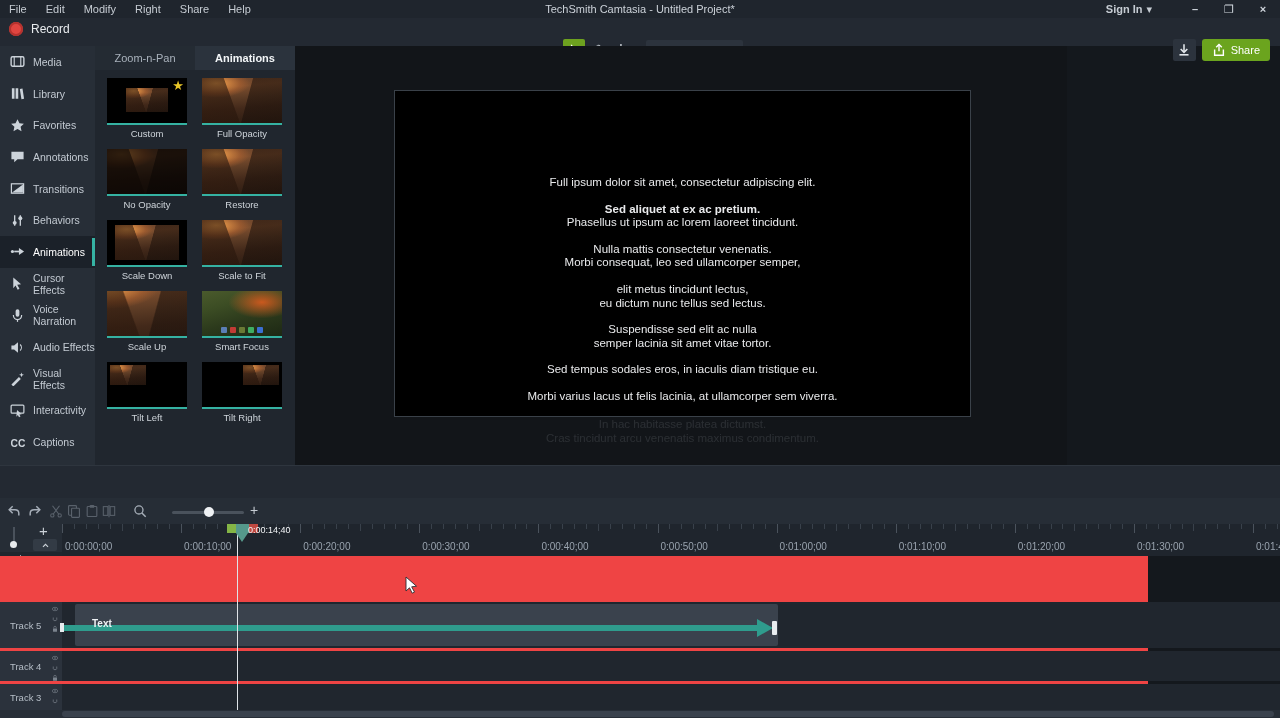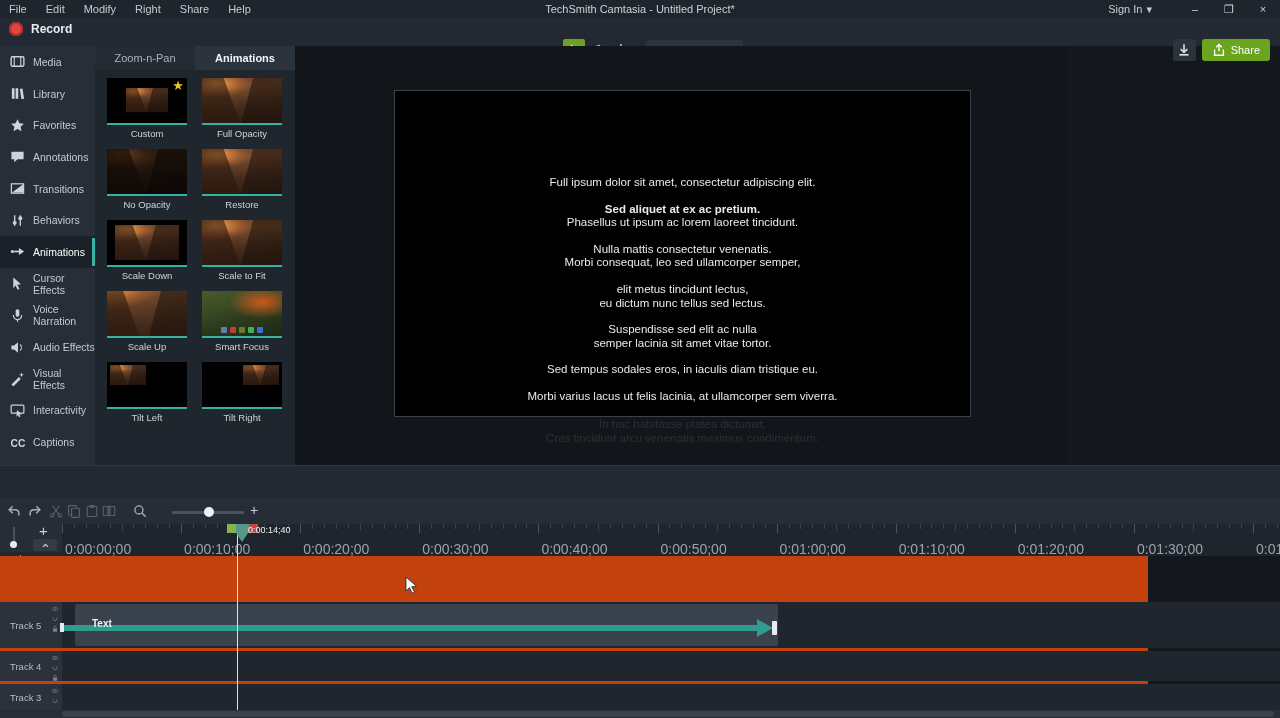--- a/index.html
+++ b/index.html
@@ -6,28 +6,28 @@
   #app{position:relative;width:1280px;height:718px;overflow:hidden;background:#14181d;
        font-family:"Liberation Sans","DejaVu Sans",sans-serif;color:#c6ccd3;
        -webkit-font-smoothing:antialiased;}
   .abs{position:absolute;}
   svg{display:block;}
   
   .titlebar{left:0;top:0;width:1280px;height:18px;background:#1f252d;display:flex;align-items:center;font-size:11px;}
   .menus{display:flex;gap:19px;padding-left:9px;}
   .menu-item{color:#c6ccd3;cursor:default;}
   .win-title{position:absolute;left:0;right:0;text-align:center;color:#ccd2d9;pointer-events:none;}
-  .tb-right{position:absolute;right:0;top:0;height:18px;display:flex;align-items:center;}
+  .tb-right{position:absolute;right:0;top:0;height:18px;display:flex;align-items:center;font-weight:bold;}
   .signin{display:flex;align-items:center;gap:4px;color:#c6ccd3;margin-right:26px;}
   .winbtn{width:34px;height:18px;display:flex;align-items:center;justify-content:center;color:#cfd5dc;font-size:11px;}
   
   .recordbar{left:0;top:18px;width:1280px;height:28px;background:#232932;}
   .rec-group{position:absolute;left:9px;top:4px;display:flex;align-items:center;gap:8px;}
   .rec-dot{width:14px;height:14px;border-radius:50%;background:#e04540;box-shadow:inset 0 0 0 2px #b5322e;}
-  .rec-label{font-size:12px;color:#e8ebee;font-weight:bold;}
+  .rec-label{font-size:12px;color:#e8ebee;}
   .canvas-tools{position:absolute;left:563px;top:21px;display:flex;gap:3px;align-items:center;}
   .toolbtn{width:22px;height:22px;border-radius:2px;display:flex;align-items:center;justify-content:center;color:#ccd2d8;}
   .toolbtn.active{background:#6da11f;color:#fff;}
   .zoom-select{margin-left:8px;width:82px;height:20px;background:#2c333d;border-radius:2px;display:flex;align-items:center;font-size:10px;color:#ccd2d8;padding:0 6px 0 9px;justify-content:space-between;}
   .rb-right{position:absolute;right:10px;top:21px;display:flex;gap:6px;align-items:center;}
   .dl-btn{width:23px;height:22px;background:#2c333d;border-radius:2px;display:flex;align-items:center;justify-content:center;color:#e2e6ea;}
   .share-btn{height:22px;background:#6ba41e;border-radius:3px;display:flex;align-items:center;gap:5px;padding:0 10px;color:#fff;font-size:11px;}
   
   .sidebar{left:0;top:46px;width:95px;height:419px;background:#272e37;}
   .sb-item{height:31.7px;display:flex;align-items:center;gap:8px;padding-left:9px;font-size:10.5px;color:#c3cad2;position:relative;cursor:default;}
@@ -82,29 +82,29 @@
   
   .gutter{left:0;top:524px;width:62px;height:28px;background:#262d36;}
   .vtrack{position:absolute;left:13px;top:527px;width:2px;height:17px;background:#4a525c;}
   .vdot{position:absolute;left:10px;top:541px;width:7px;height:7px;border-radius:50%;background:#e8ebee;}
   .gplus{position:absolute;left:39px;top:522px;font-size:15px;color:#ccd2d9;}
   .gcollapse{position:absolute;left:33px;top:539px;width:24px;height:12px;background:#333b45;border-radius:2px;display:flex;align-items:center;justify-content:center;color:#ccd2d9;}
   .marker-strip{left:0;top:552px;width:62px;height:14px;background:#20262e;display:flex;align-items:center;justify-content:space-between;padding:0 4px;box-sizing:border-box;font-size:9px;color:#b6bec7;}
   .ruler{left:62px;top:524px;width:1218px;height:32px;background:#1f252d;overflow:hidden;}
   .tick{position:absolute;top:0;width:1px;background:#39414b;}
   .tick.major{background:#4a525c;}
-  .rlabel{position:absolute;top:17px;font-size:14px;color:#99a3ae;white-space:nowrap;}
+  .rlabel{position:absolute;top:17px;font-size:10px;color:#99a3ae;white-space:nowrap;}
   .ph-time{position:absolute;left:248px;top:525px;font-size:9px;color:#f2f4f6;z-index:30;}
   .ph-line{position:absolute;left:237px;top:524px;width:1px;height:186px;background:#dfe3e7;z-index:25;}
   .ph-green{position:absolute;left:227px;top:524px;width:9px;height:9px;background:#84b546;z-index:26;}
   .ph-teal{position:absolute;left:236px;top:524px;width:13px;height:9px;background:#55988b;z-index:26;}
   .ph-red{position:absolute;left:249px;top:524px;width:9px;height:9px;background:#bf4840;z-index:26;}
   .ph-point{position:absolute;left:236px;top:533px;width:0;height:0;border-left:6.5px solid transparent;border-right:6.5px solid transparent;border-top:9px solid #55988b;z-index:26;}
   
-  .tracks-area{left:0;top:556px;width:1148px;height:154px;background:#c2410c;}
+  .tracks-area{left:0;top:556px;width:1148px;height:154px;background:#ef4444;}
   .trow{position:absolute;left:62px;width:1218px;background:#20262e;}
   .thead{position:absolute;left:0;width:62px;background:#2b323c;box-sizing:border-box;}
   .thead .tname{position:absolute;left:10px;top:50%;transform:translateY(-50%);font-size:9.5px;color:#b6bec7;}
   .thead .ticons{position:absolute;right:3px;top:3px;display:flex;flex-direction:column;gap:2px;color:#7b838d;}
   .clip{position:absolute;left:75px;top:48px;width:703px;height:42px;background:#3a424d;border-radius:2px;}
   .clip-arrow{position:absolute;left:63px;top:71px;width:694px;height:6px;background:#2f9c8d;z-index:2;}
   .clip-arrowhead{position:absolute;left:757px;top:65px;width:0;height:0;border-top:9px solid transparent;border-bottom:9px solid transparent;border-left:16px solid #2f9c8d;z-index:2;}
   .clip-handle-r{position:absolute;left:772px;top:67px;width:5px;height:14px;background:#e8ecef;border-radius:1px;z-index:3;}
   .clip-handle-l{position:absolute;left:60px;top:69px;width:4px;height:9px;background:#e8ecef;z-index:3;}
   .clip-label{position:absolute;left:92px;top:60px;font-size:10px;font-weight:bold;color:#eef1f4;z-index:4;}

